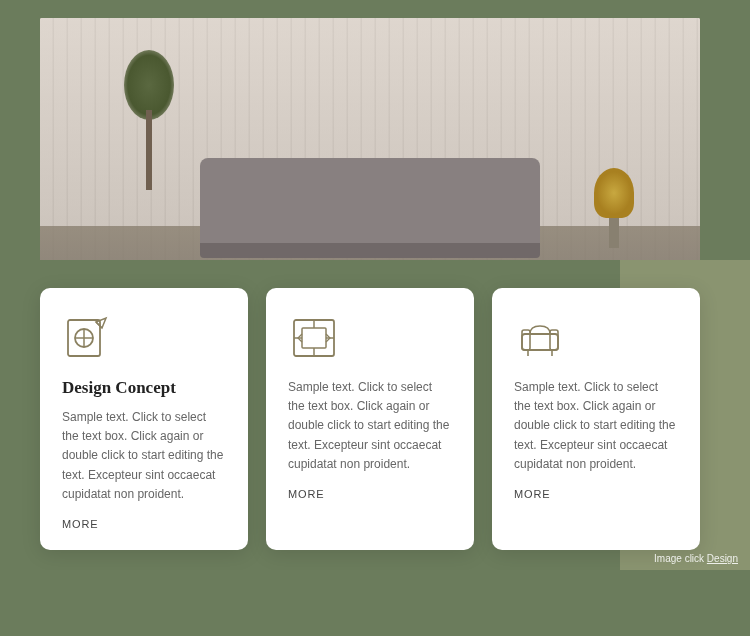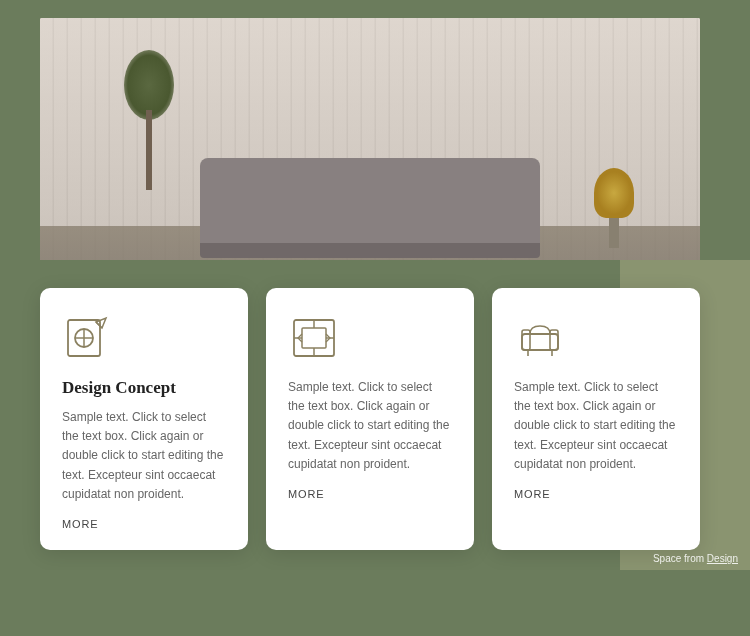--- a/index.html
+++ b/index.html
@@ -316,16 +316,16 @@
           <path d="M16 22 Q16 14 26 14 Q36 14 36 22" stroke="#8a8060" stroke-width="1.5" fill="none"></path>
         </svg>
       </div>
       <div class="card-text">Sample text. Click to select the text box. Click again or double click to start editing the text. Excepteur sint occaecat cupidatat non proident.</div>
       <div class="card-link">MORE</div>
     </div>
 
   </div>
 
   <div class="freepik-credit">
-    <span>Space from </span><span style="text-decoration:underline;cursor:pointer;">Design</span>
+    <span>Image click </span><span style="text-decoration:underline;cursor:pointer;">Design</span>
   </div>
 
 </div>
 
 </body></html>

